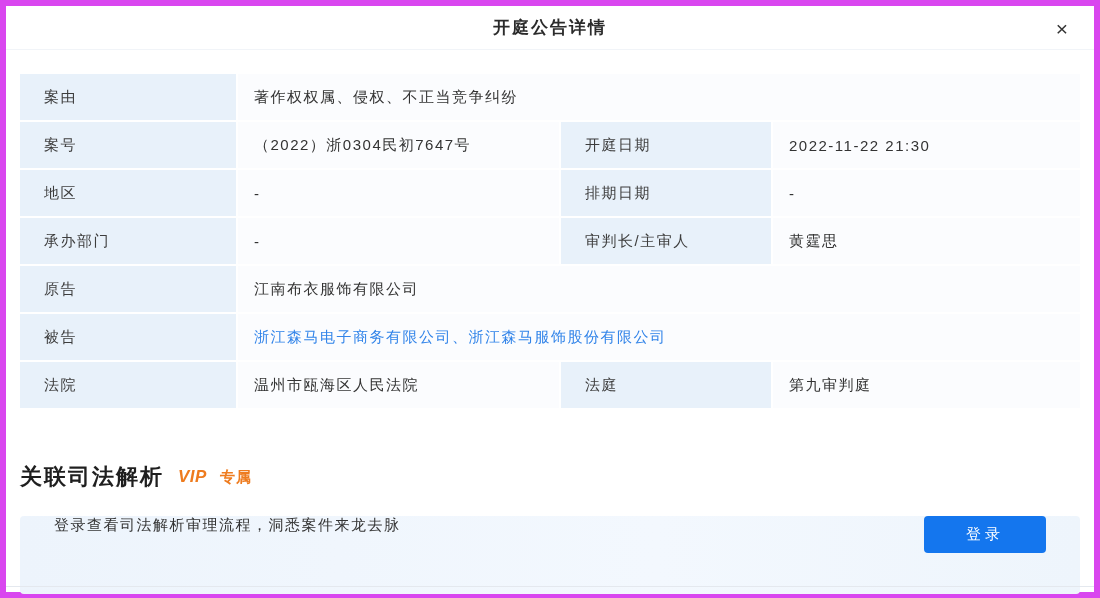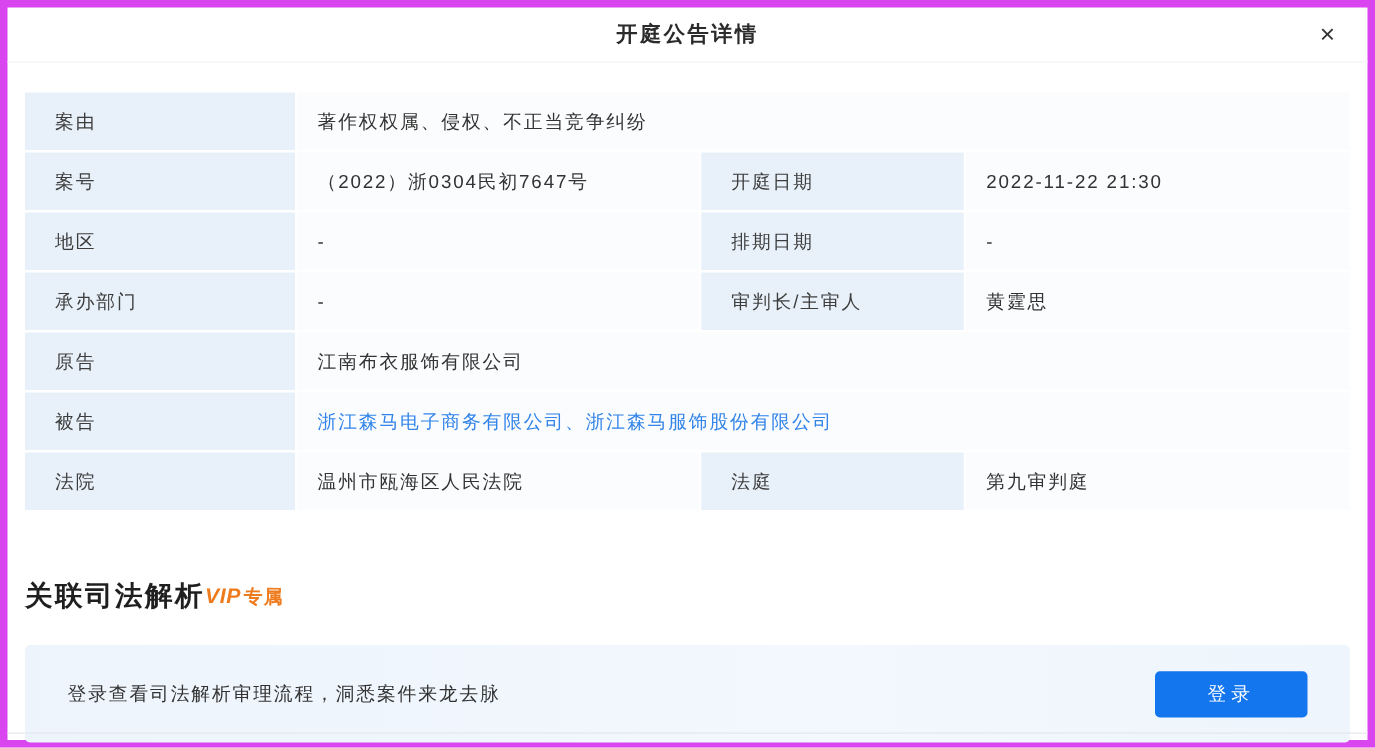--- a/index.html
+++ b/index.html
@@ -59,36 +59,36 @@
   }
   .cell .sep { color: #3284e9; }
   
   .section-head {
     margin-top: 54px;
     display: flex; align-items: center;
   }
   .section-title {
     font-size: 22px; font-weight: 700; color: #1f1f1f; letter-spacing: 2px;
   }
-  .vip-badge { margin-left: 0; display: inline-flex; align-items: flex-end; }
+  .vip-badge { margin-left: 14px; display: inline-flex; align-items: flex-end; gap: 11px; }
   .vip-word {
     color: #ee7b1e; font-style: italic; font-weight: 800; font-size: 17px;
     letter-spacing: 0.5px;
   }
   .vip-suffix {
     color: #ee7b1e; font-weight: 700; font-size: 15px; margin-left: 2px;
     letter-spacing: 1px;
   }
   
   .login-bar {
     margin-top: 24px;
     height: 78px;
     border-radius: 4px;
     background: linear-gradient(90deg, #edf4fc 0%, #f3f8fe 60%, #eef5fc 100%);
-    display: flex; align-items: center; justify-content: space-between;
+    display: flex; justify-content: space-between;
     padding: 0 34px;
   }
   .login-text { font-size: 15px; color: #333; letter-spacing: 1.5px; }
   .login-btn {
     width: 122px; height: 37px;
     background: #1476ee; color: #ffffff;
     border: none; border-radius: 4px;
     font-size: 15px; letter-spacing: 4px;
     font-family: inherit;
     cursor: pointer;

